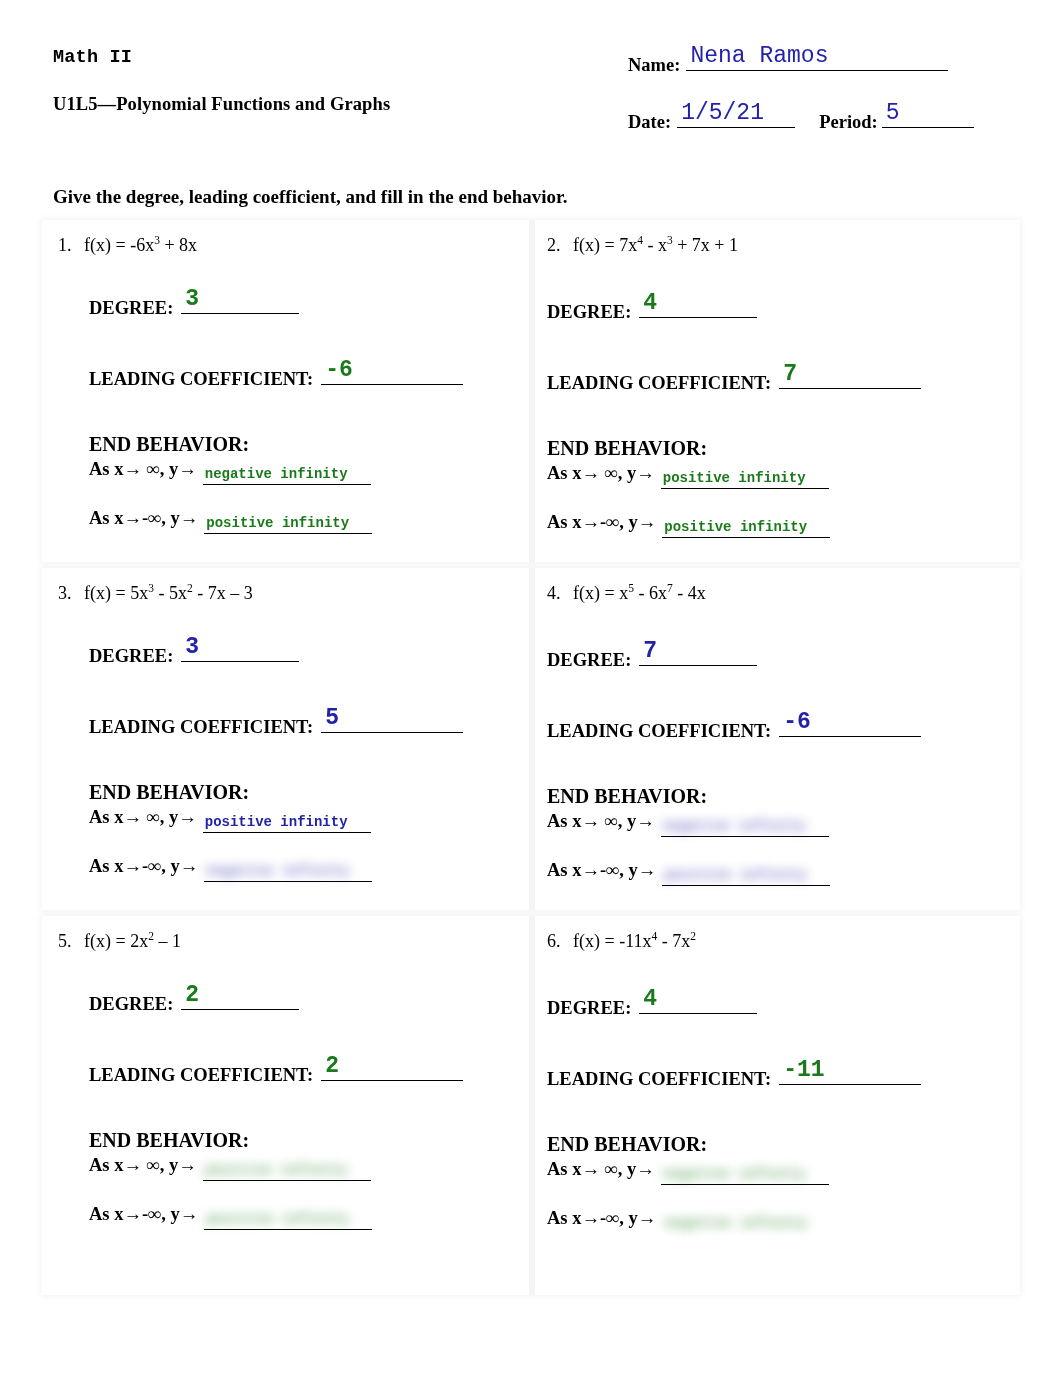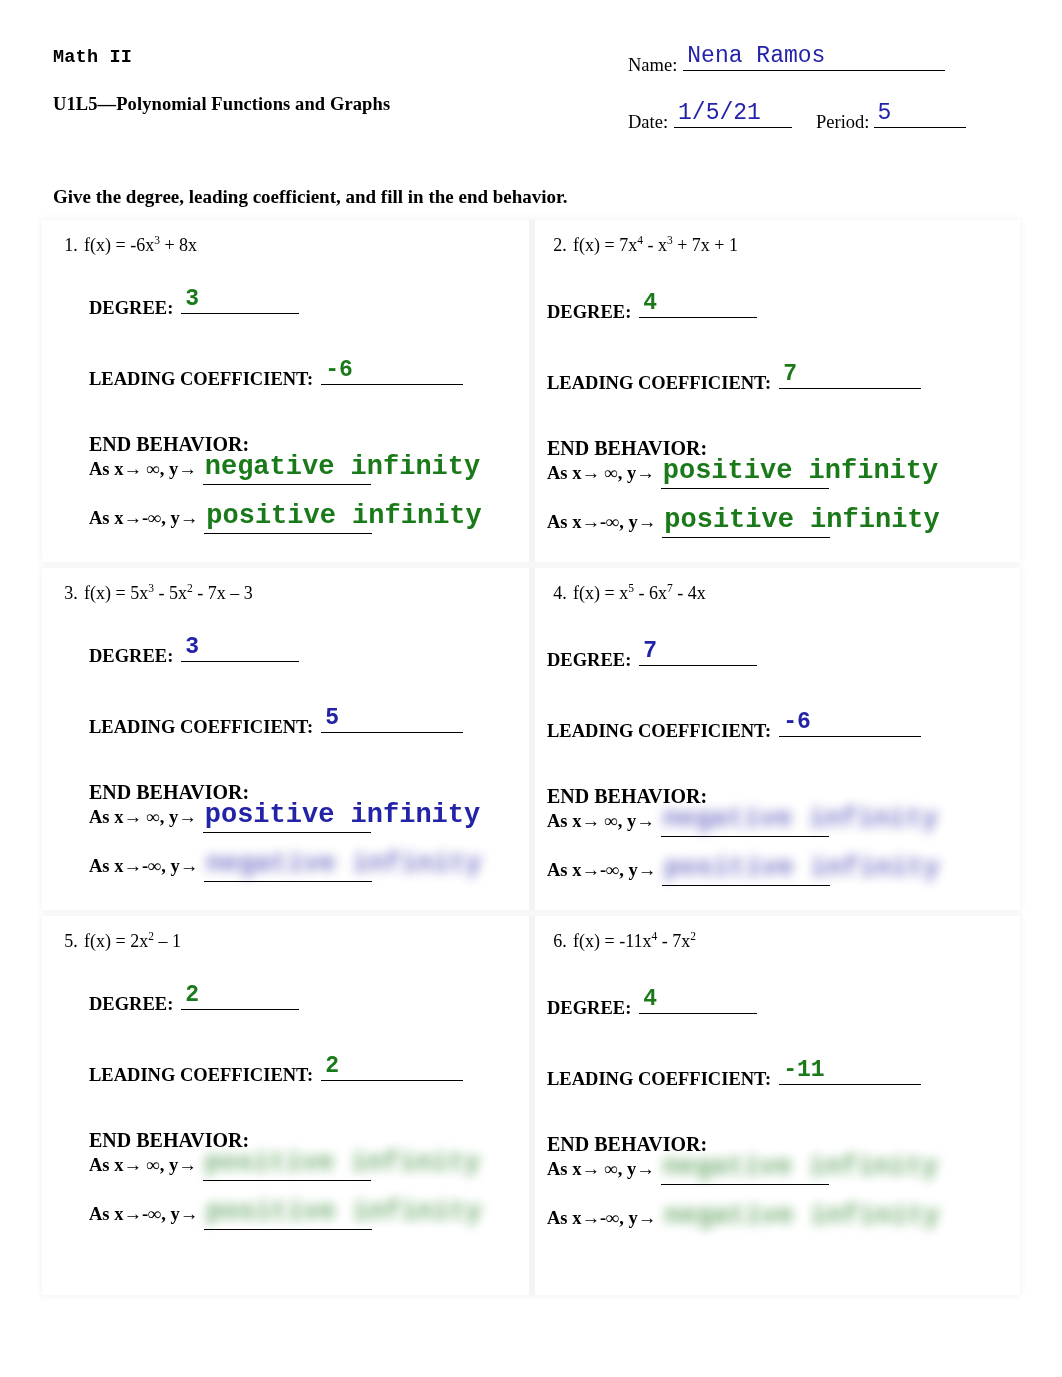--- a/index.html
+++ b/index.html
@@ -50,21 +50,21 @@
   }
   .field-row {
     display: flex;
     align-items: baseline;
     white-space: nowrap;
   }
   .field-row.second {
     margin-top: 26px;
   }
   .field-label {
-    font-weight: normal;
+    font-weight: bold;
     font-size: 18.5px;
   }
   .fill {
     display: inline-block;
     border-bottom: 1.4px solid #000;
     position: relative;
     height: 25px;
     vertical-align: baseline;
   }
   .fill .ink {
@@ -128,21 +128,20 @@
     width: 6px;
     height: 100%;
     background: #f4f4f6;
   }
 
   
   .prob-head {
     position: absolute;
     font-size: 18px;
     white-space: nowrap;
-    text-align: center;
   }
   .cell.left  .prob-head { left: 16px;  top: 14px; }
   .cell.right .prob-head { left: 12px;  top: 14px; }
   .prob-num { display: inline-block; min-width: 26px; }
   .poly sup { font-size: 11.5px; vertical-align: super; }
 
   .line-row {
     position: absolute;
     display: flex;
     align-items: baseline;
@@ -171,21 +170,21 @@
     display: flex;
     align-items: flex-start;
     white-space: nowrap;
     font-weight: bold;
     font-size: 18.5px;
     margin-top: 3px;
   }
   .eb-row.second { margin-top: 23px; }
   .eb-prefix { display: inline-block; }
   .fill-eb { width: 168px; margin-left: 6px; }
-  .fill-eb .ink { font-size: 27px; left: 2px; bottom: 3px; }
+  .fill-eb .ink { font-size: 14px; left: 2px; bottom: 3px; }
   .fill-eb.noline { border-bottom: none; }
 
   
   .ink.blurred {
     filter: blur(5.5px);
     opacity: 0.62;
   }
 </style>
 </head>
 <body>

